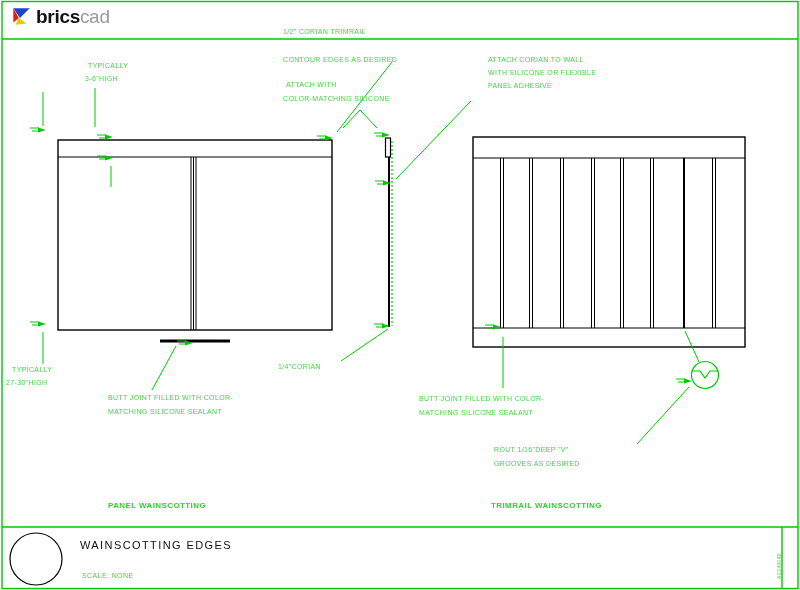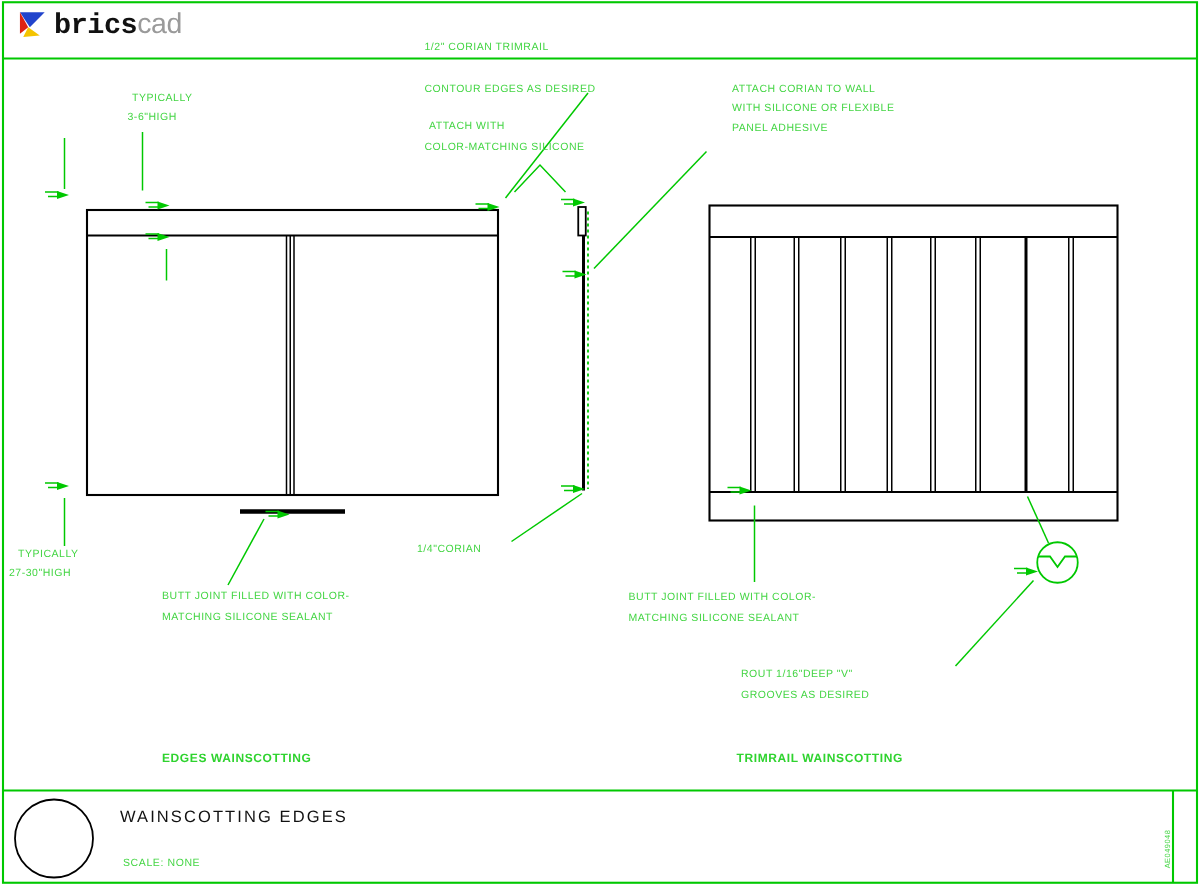--- a/index.html
+++ b/index.html
@@ -11,21 +11,21 @@
   .ann{
     position:absolute;color:#44d544;font-size:7px;letter-spacing:.35px;
     white-space:nowrap;font-family:"Liberation Sans",sans-serif;
   }
   .drawing-label{
     position:absolute;color:#2fd32f;font-size:8px;letter-spacing:.4px;
     white-space:nowrap;font-weight:bold;
   }
   .logo{position:absolute;left:10px;top:4px;height:26px;display:flex;align-items:center;}
   .logo-text{font-size:19px;letter-spacing:-.3px;margin-left:4px;line-height:26px;}
-  .logo-brics{color:#111;font-weight:bold;font-family:Liberation Mono, monospace;}
+  .logo-brics{color:#111;font-weight:bold;}
   .logo-cad{color:#9a9a9a;font-weight:normal;}
   .tb-title{
     position:absolute;left:80px;top:539px;color:#111;font-size:11px;letter-spacing:1.4px;
     white-space:nowrap;
   }
   .tb-scale{position:absolute;left:82px;top:572px;color:#44d544;font-size:7px;letter-spacing:.4px;}
   .sheet-code{
     position:absolute;left:776px;top:544px;width:44px;color:#44d544;font-size:5px;
     transform:rotate(-90deg);transform-origin:22px 22px;letter-spacing:.3px;text-align:center;
     white-space:nowrap;
@@ -147,20 +147,20 @@
   <div class="ann" style="left:12px;top:366px">TYPICALLY</div>
   <div class="ann" style="left:6px;top:379px">27-30"HIGH</div>
   <div class="ann" style="left:278px;top:363px">1/4"CORIAN</div>
   <div class="ann" style="left:108px;top:394px">BUTT JOINT FILLED WITH COLOR-</div>
   <div class="ann" style="left:108px;top:408px">MATCHING SILICONE SEALANT</div>
   <div class="ann" style="left:419px;top:395px">BUTT JOINT FILLED WITH COLOR-</div>
   <div class="ann" style="left:419px;top:409px">MATCHING SILICONE SEALANT</div>
   <div class="ann" style="left:494px;top:446px">ROUT 1/16"DEEP "V"</div>
   <div class="ann" style="left:494px;top:460px">GROOVES AS DESIRED</div>
 
-  <div class="drawing-label" style="left:108px;top:501px">EDGES WAINSCOTTING</div>
+  <div class="drawing-label" style="left:108px;top:501px">PANEL WAINSCOTTING</div>
   <div class="drawing-label" style="left:491px;top:501px">TRIMRAIL WAINSCOTTING</div>
 
   <div class="tb-title">WAINSCOTTING EDGES</div>
   <div class="tb-scale">SCALE: NONE</div>
   <div class="sheet-code">AE049048</div>
 
 </div>
 
 </body></html>

